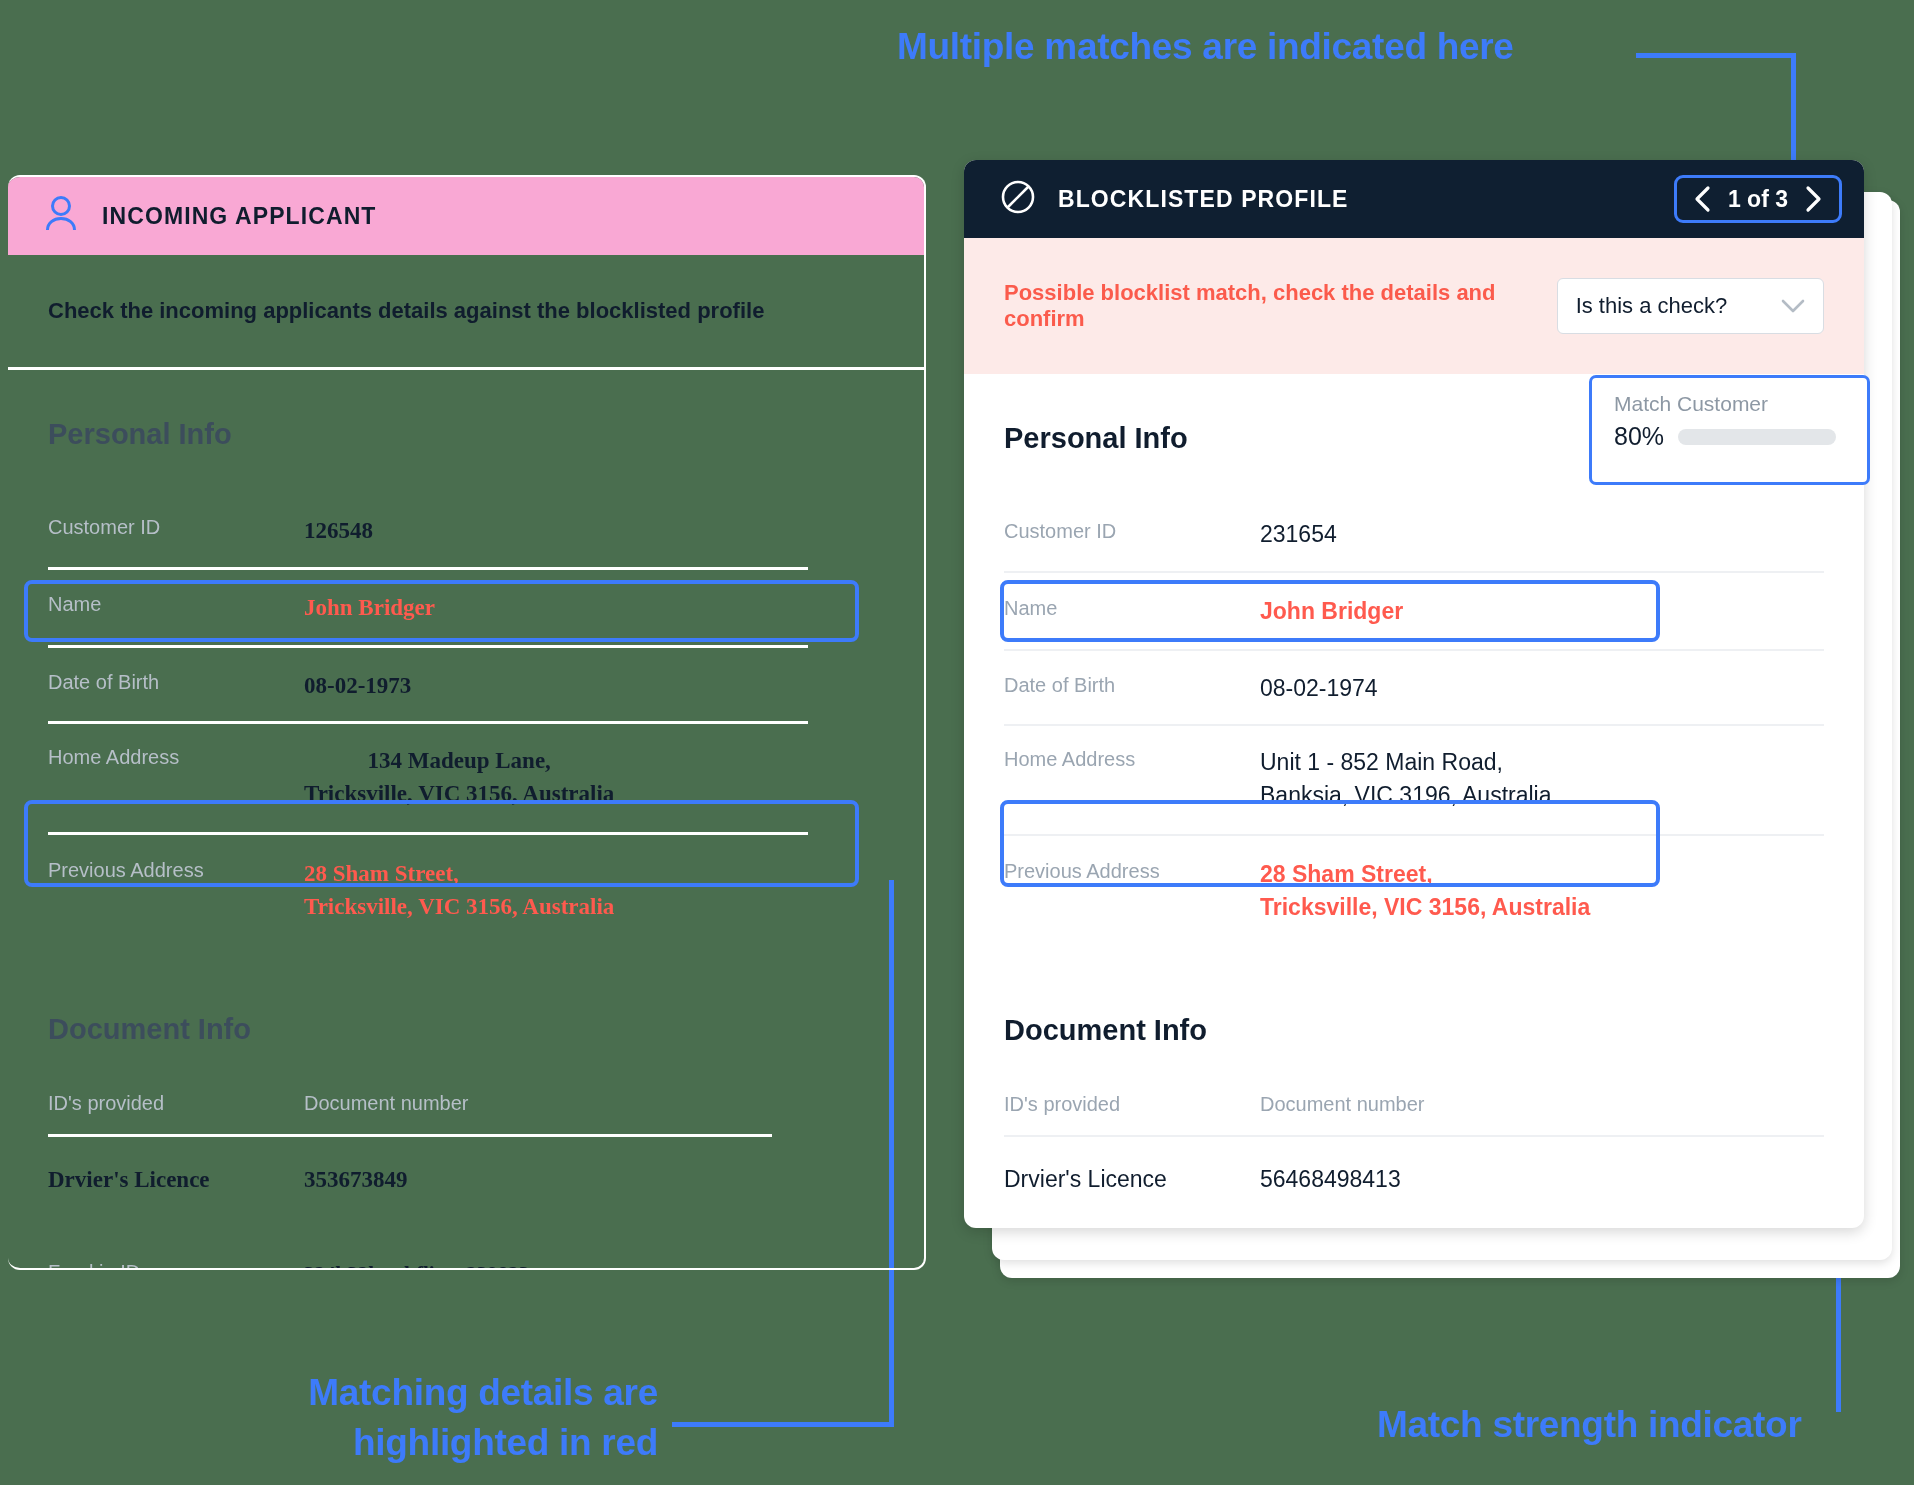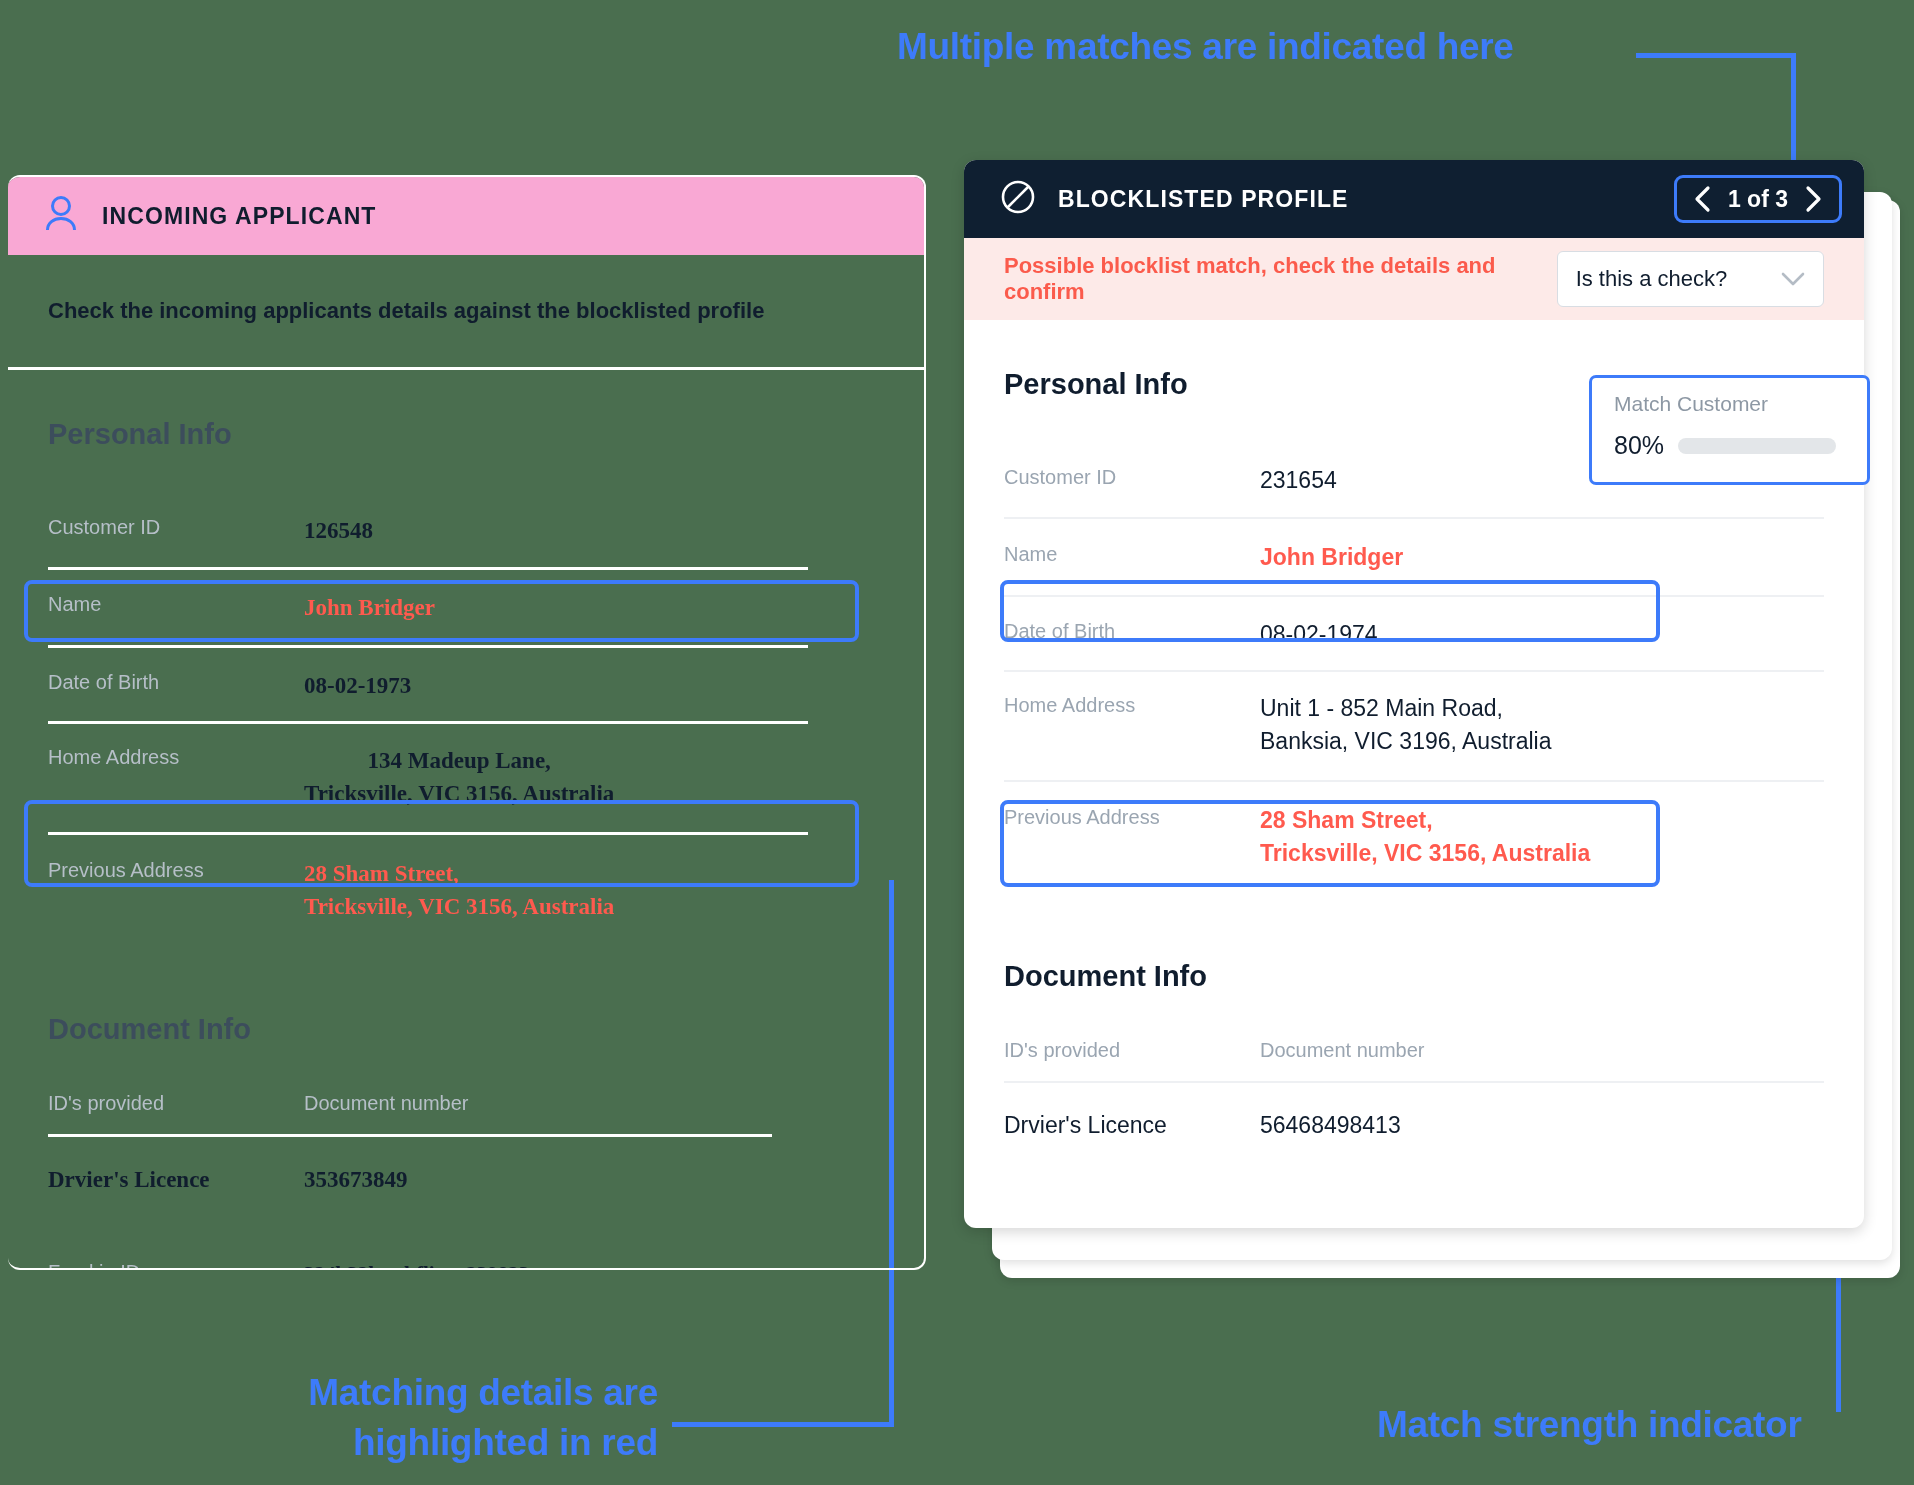--- a/index.html
+++ b/index.html
@@ -104,21 +104,21 @@
   }
   #pager {
     display: flex; align-items: center; gap: 16px;
     border: 3px solid #3d7bfa; border-radius: 9px;
     padding: 7px 16px;
   }
   #pager .plabel { color: #fff; font-size: 23px; font-weight: bold; }
   #pager svg { display: block; }
 
   #right-alert {
-    height: 82px; background: #fdeae8;
+    height: 136px; background: #fdeae8;
     display: flex; align-items: center; justify-content: space-between;
     padding: 0 40px 0 40px;
   }
   #right-alert .atext { font-size: 22px; font-weight: bold; color: #fb5b4c; }
   #match-select {
     width: 278px; height: 56px; background: #fff;
     border: 1px solid #d8dde3; border-radius: 6px;
     display: flex; align-items: center; justify-content: space-between;
     padding: 0 18px;
     font-size: 22px; color: #101d2e;
@@ -130,21 +130,21 @@
     position: absolute;
     left: 1589px; top: 375px;
     width: 281px; height: 110px;
     background: #fff;
     border: 3px solid #3d7bfa;
     border-radius: 7px;
     padding: 14px 22px 0 22px;
     z-index: 6;
   }
   #match-strength .ms-label { font-size: 21px; color: #8d98a4; }
-  #match-strength .ms-row { display: flex; align-items: center; gap: 14px; margin-top: 15px; }
+  #match-strength .ms-row { display: flex; align-items: center; gap: 14px; margin-top: 6px; }
   #match-strength .ms-pct { font-size: 25px; color: #101d2e; }
   .bar-track { width: 158px; height: 16px; border-radius: 8px; background: #e3e6e9; overflow: hidden; }
   .bar-fill  { height: 16px; border-radius: 8px; background: #101d2e; }
 
   
   .hl-box {
     position: absolute;
     border: 4px solid #3d7bfa;
     border-radius: 8px;
     pointer-events: none;

